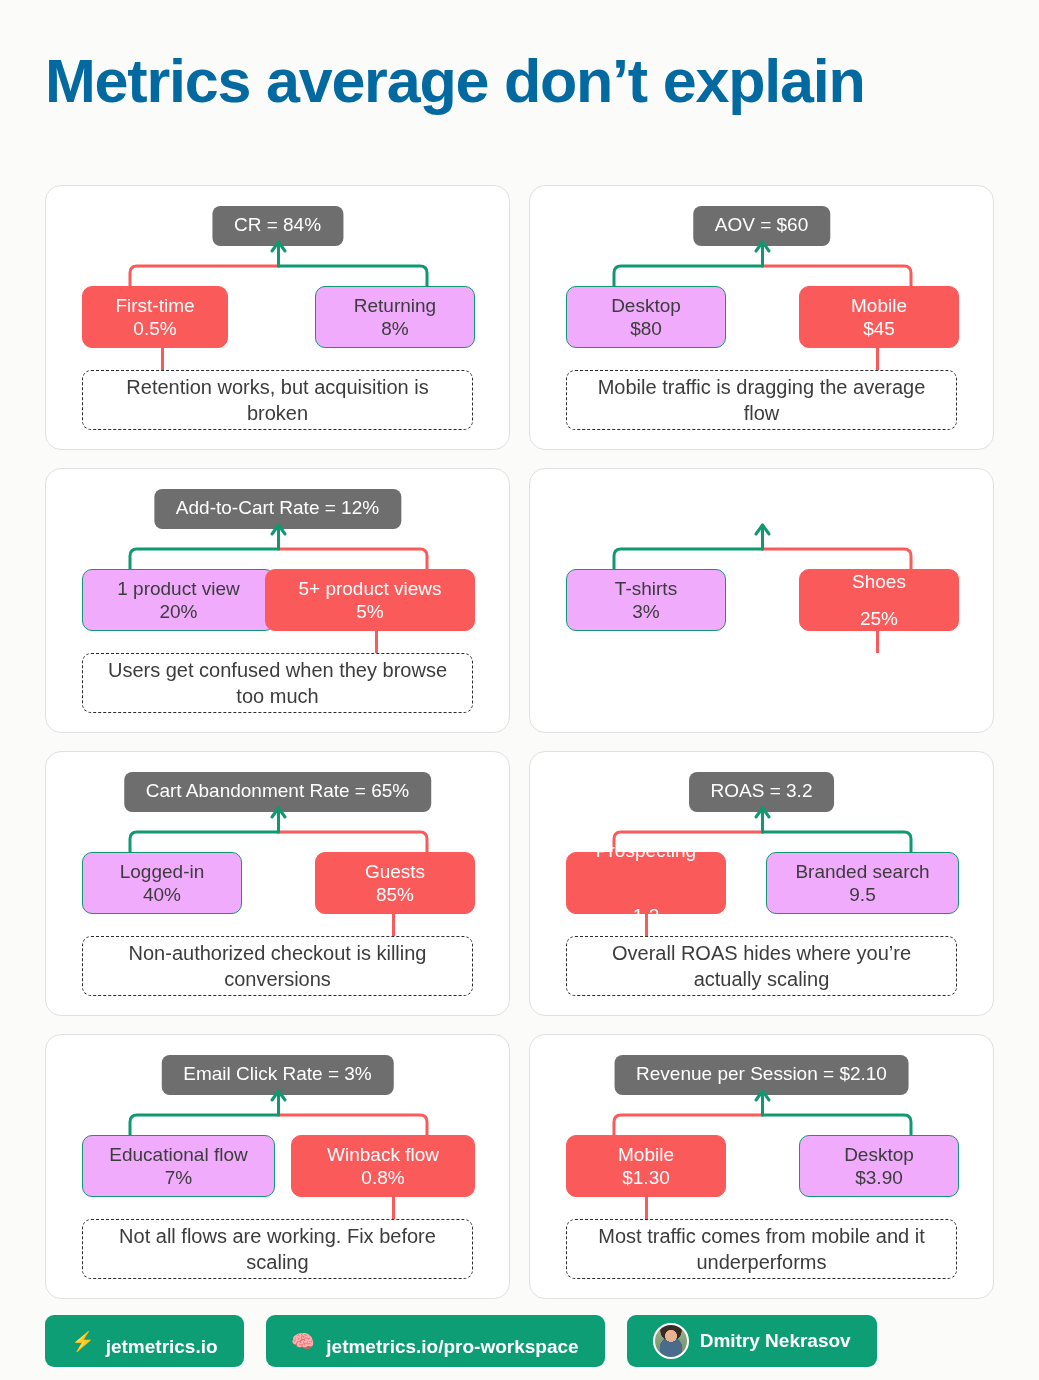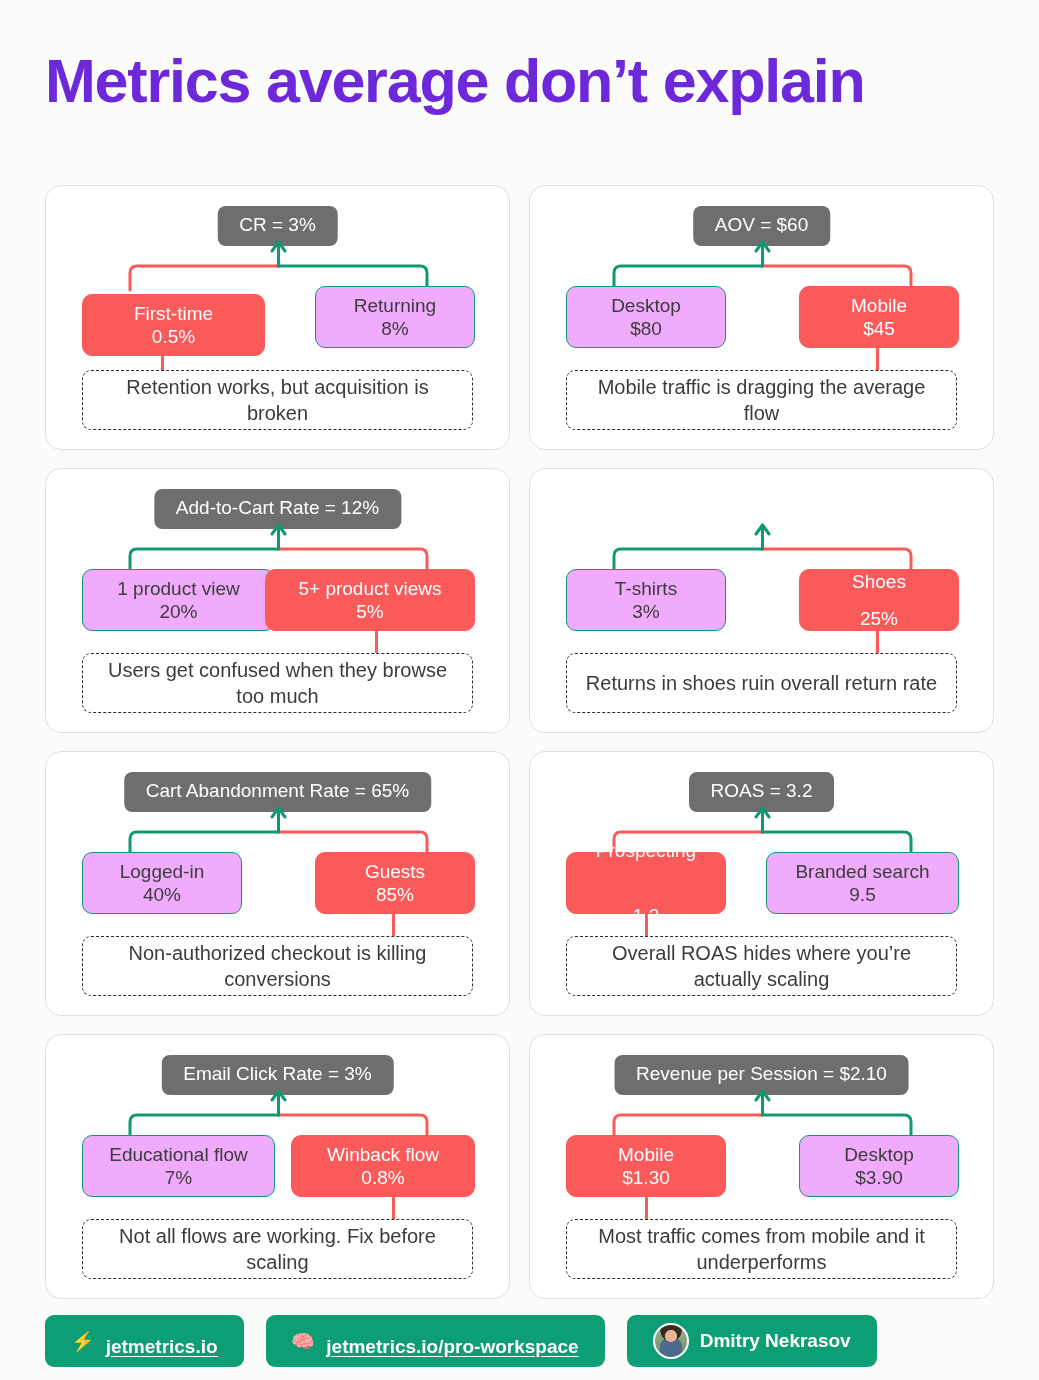--- a/index.html
+++ b/index.html
@@ -9,21 +9,21 @@
     font-family:"Liberation Sans", sans-serif;
     color:#3C3C3C;
     overflow:hidden;
   }
   .page{position:relative;width:1039px;height:1380px;}
 
   .title{
     position:absolute;left:45px;top:46px;
     font-size:61px;font-weight:bold;
     letter-spacing:-1.2px;
-    color:#6d28d9;
+    color:#0369a1;
     white-space:nowrap;
   }
 
   .grid{
     position:absolute;left:45px;top:185px;
     width:949px;
     display:grid;
     grid-template-columns:465px 465px;
     column-gap:19px;row-gap:18px;
   }
@@ -121,21 +121,21 @@
     height:52px;
     background:#0E9E75;
     border-radius:9px;
     display:flex;align-items:center;justify-content:center;
     gap:11px;
     padding:0 26px;
     color:#FFFFFF;
     font-size:19px;font-weight:bold;
     white-space:nowrap;
   }
-  .fpill .flink{text-decoration:underline;text-underline-offset:3px;margin-top:12px;}
+  .fpill .flink{text-underline-offset:3px;margin-top:12px;}
   .fpill .fname{text-decoration:none;}
   .fico{font-size:19px;line-height:1;}
   .avatar{
     width:32px;height:32px;border-radius:50%;
     background:
       radial-gradient(circle at 50% 34%, #E8B48F 0 22%, rgba(0,0,0,0) 23%),
       radial-gradient(circle at 50% 72%, #4A6B8A 0 40%, rgba(0,0,0,0) 41%),
       radial-gradient(circle at 50% 18%, #3A2B22 0 34%, rgba(0,0,0,0) 35%),
       linear-gradient(#9FB48C,#6E8A6A);
     border:2px solid #FFFFFF;
@@ -144,29 +144,29 @@
 </style>
 </head>
 <body>
 
 <div class="page">
 
   <div class="title">Metrics average don’t explain</div>
 
   <div class="grid">
       <div class="card">
-        <div class="metric-pill">CR = 3%</div>
+        <div class="metric-pill">CR = 84%</div>
         <svg class="connector" viewBox="0 0 465 66">
           <path d="M 232.5 26 H 91 Q 84 26 84 33 V 50" fill="none" stroke="#FB5A5A" stroke-width="3" stroke-linecap="round" stroke-linejoin="round"></path>
           <path d="M 232.5 26 H 374 Q 381 26 381 33 V 50" fill="none" stroke="#109971" stroke-width="3" stroke-linecap="round" stroke-linejoin="round"></path>
           <path d="M 232.5 26 V 2" fill="none" stroke="#109971" stroke-width="3" stroke-linecap="round" stroke-linejoin="round"></path>
           <path d="M 226 11 L 232.5 2 L 239 11" fill="none" stroke="#109971" stroke-width="3" stroke-linecap="round" stroke-linejoin="round"></path>
         </svg>
         <div class="segments">
-          <div class="seg left bad" style="width: 183px; margin-top: 8px;">
+          <div class="seg left bad" style="width: 146px;">
             <span class="seg-name">First-time</span>
             <span class="seg-val">0.5%</span>
           </div>
           <div class="seg right good" style="width: 160px;">
             <span class="seg-name">Returning</span>
             <span class="seg-val">8%</span>
           </div>
         </div>
         <div class="tail" style="left: 114.5px;"></div>
         <div class="note">Retention works, but acquisition is broken</div>
@@ -224,21 +224,20 @@
           <div class="seg left good" style="width: 160px;">
             <span class="seg-name">T-shirts</span>
             <span class="seg-val">3%</span>
           </div>
           <div class="seg right bad" style="width: 160px; gap: 13px;">
             <span class="seg-name">Shoes</span>
             <span class="seg-val">25%</span>
           </div>
         </div>
         <div class="tail" style="right: 114.5px;"></div>
-        <div class="note">Returns in shoes ruin overall return rate</div>
       </div>
       <div class="card">
         <div class="metric-pill">Cart Abandonment Rate = 65%</div>
         <svg class="connector" viewBox="0 0 465 66">
           <path d="M 232.5 26 H 91 Q 84 26 84 33 V 50" fill="none" stroke="#109971" stroke-width="3" stroke-linecap="round" stroke-linejoin="round"></path>
           <path d="M 232.5 26 H 374 Q 381 26 381 33 V 50" fill="none" stroke="#FB5A5A" stroke-width="3" stroke-linecap="round" stroke-linejoin="round"></path>
           <path d="M 232.5 26 V 2" fill="none" stroke="#109971" stroke-width="3" stroke-linecap="round" stroke-linejoin="round"></path>
           <path d="M 226 11 L 232.5 2 L 239 11" fill="none" stroke="#109971" stroke-width="3" stroke-linecap="round" stroke-linejoin="round"></path>
         </svg>
         <div class="segments">

